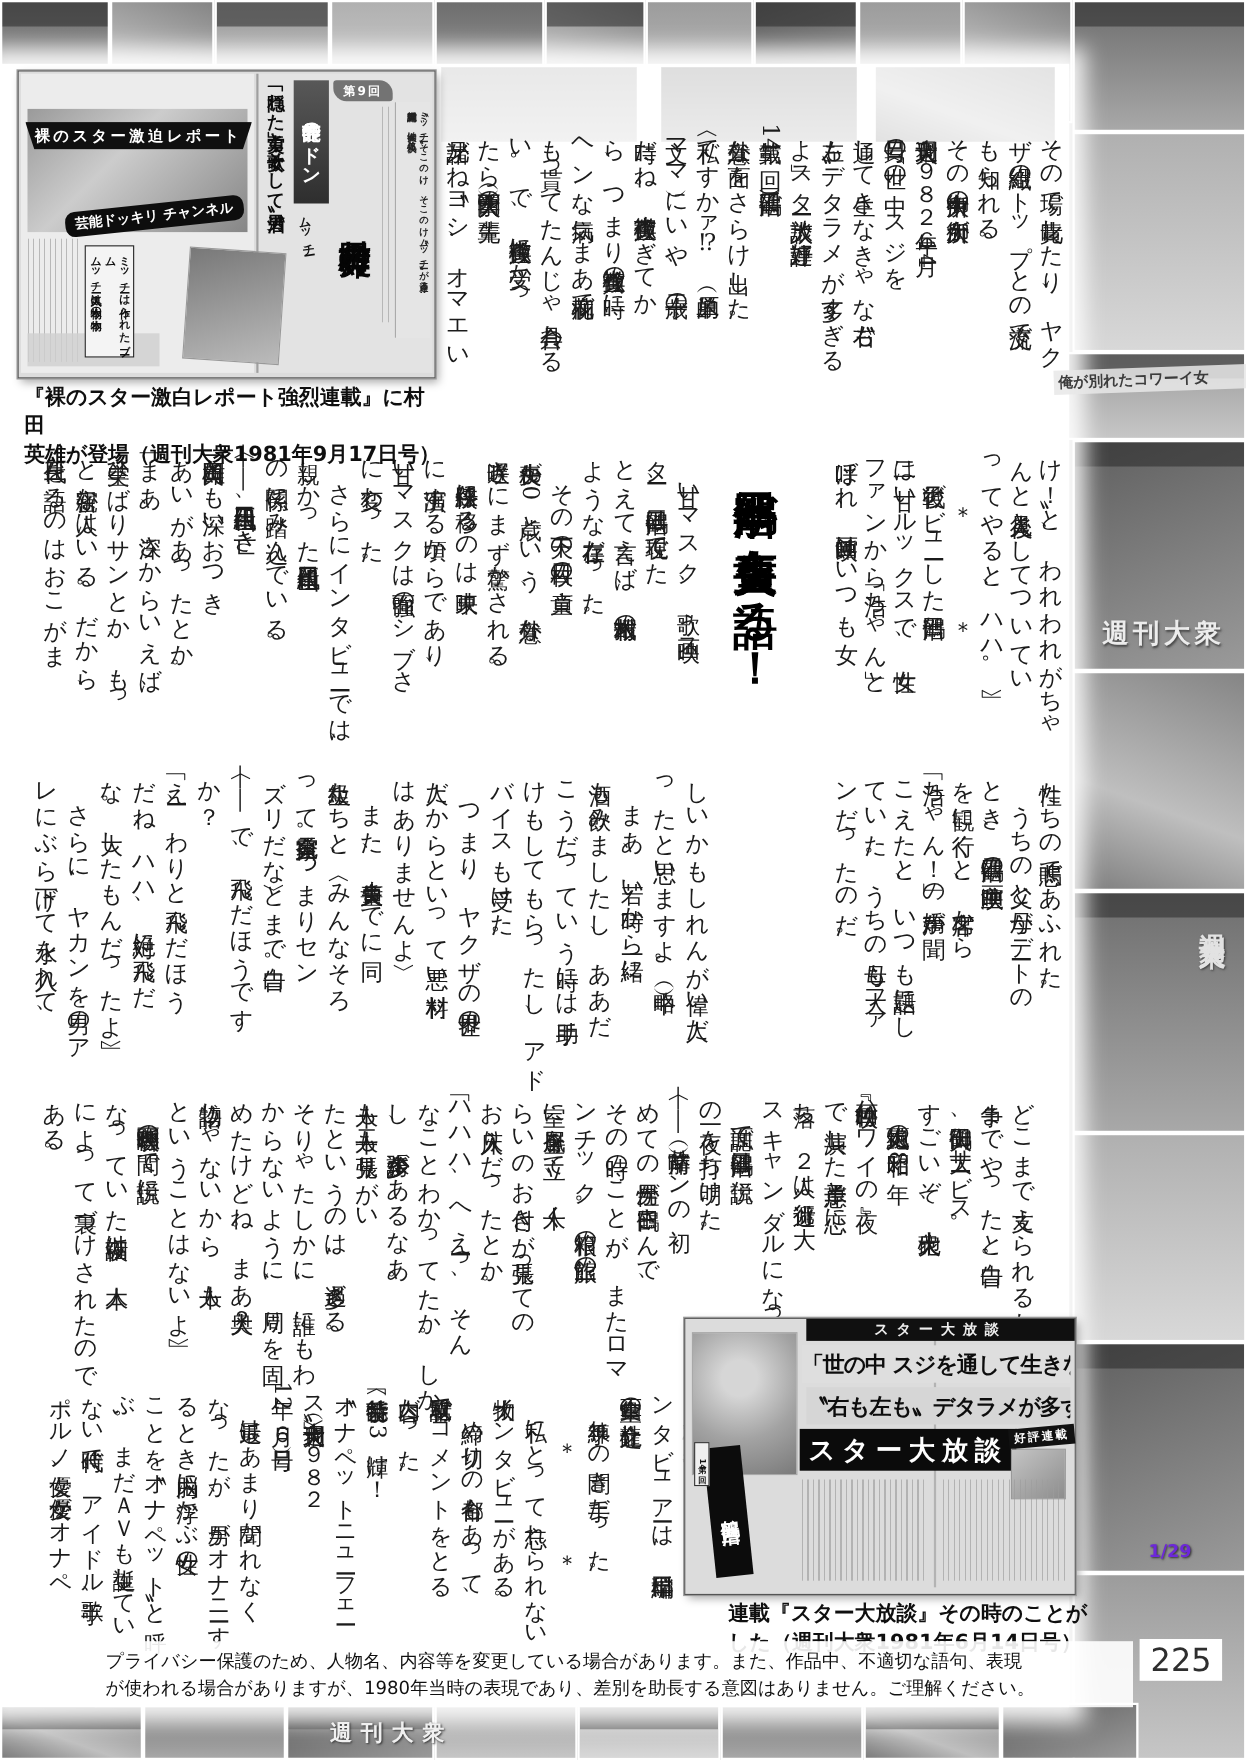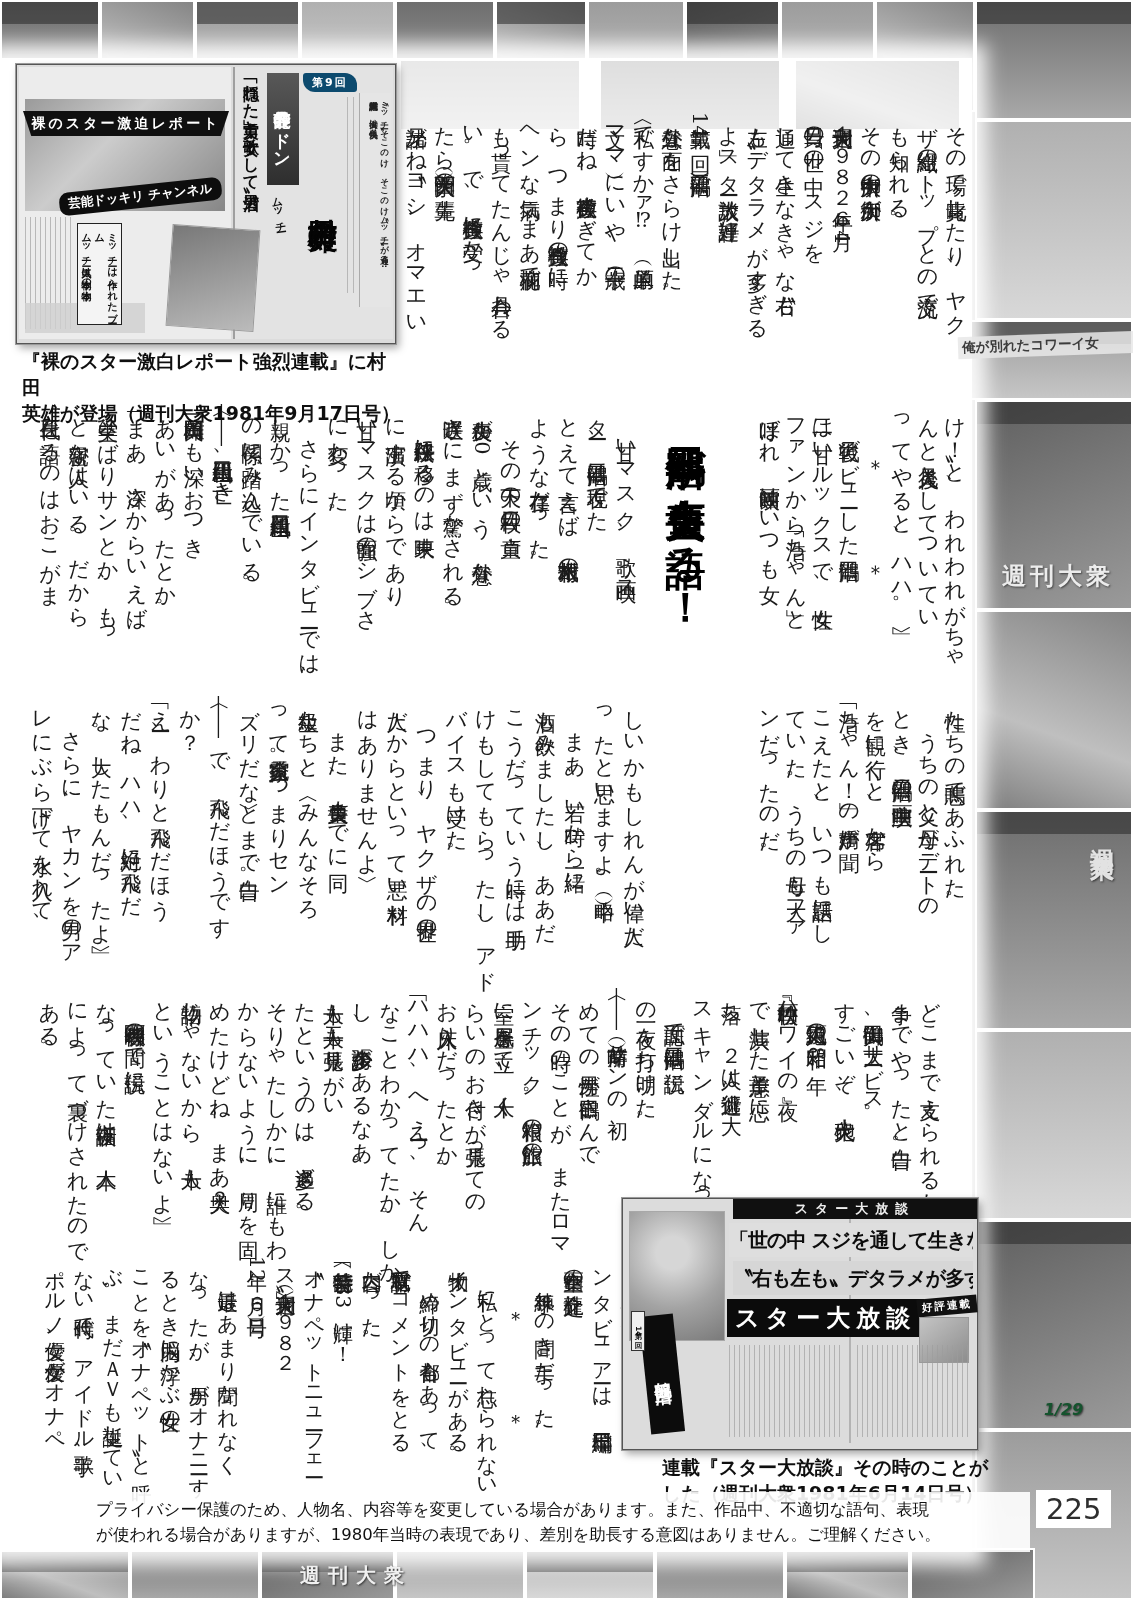--- a/index.html
+++ b/index.html
@@ -58,21 +58,21 @@
   .c1-sim2{left:8px;top:238px;width:120px;height:30px;background:#cfcfcf;opacity:.8;}
   .c1-reimoku{left:219px;top:8px;width:30px;height:262px;writing-mode:vertical-rl;
     font:700 16px "DejaVu Sans",sans-serif;letter-spacing:0;color:#0c0c0c;line-height:30px;}
   .c1-don{left:250px;top:8px;width:32px;height:112px;background:linear-gradient(#585858,#2e2e2e);
     color:#fff;writing-mode:vertical-rl;font:700 17px "DejaVu Sans",sans-serif;
     display:flex;align-items:center;justify-content:center;letter-spacing:1px;}
   .c1-mucchi{left:252px;top:124px;writing-mode:vertical-rl;font:700 11px "DejaVu Sans",sans-serif;
     transform:rotate(-8deg);color:#111;}
   .c1-name{left:284px;top:130px;width:42px;height:142px;writing-mode:vertical-rl;
     font:700 29px "DejaVu Sans",sans-serif;color:#050505;letter-spacing:2px;}
-  .c1-ep{left:286px;top:8px;background:#0c4a6e;color:#fff;font:700 11px "DejaVu Sans",sans-serif;
+  .c1-ep{left:286px;top:8px;background:#737373;color:#fff;font:700 11px "DejaVu Sans",sans-serif;
     padding:2px 9px;border-radius:3px 12px 3px 12px;letter-spacing:2px;}
   .c1-simR{left:330px;top:32px;width:30px;height:196px;background:repeating-linear-gradient(90deg,#9a9a9a 0 1px,transparent 1px 6px);opacity:.6;}
   .c1-side{left:342px;top:28px;width:32px;height:214px;background:#e5e5e5;border-left:1px solid #aaa;
     writing-mode:vertical-rl;font:700 8.5px "DejaVu Sans",sans-serif;line-height:11px;color:#222;padding:2px 1px;}
   #clip2{left:622px;top:1198px;width:354px;height:250px;}
   .c2-top{left:110px;top:0;width:244px;height:20px;background:#101010;color:#eee;
     font:700 13px "DejaVu Sans",sans-serif;letter-spacing:7px;display:flex;align-items:center;justify-content:center;}
   .c2-photo{left:6px;top:12px;width:96px;height:130px;
     background:radial-gradient(circle at 45% 32%,#d6d6d6 0 16%,#a3a3a3 55%,#7a7a7a 100%);border:1px solid #a8a8a8;}
   .c2-ep{left:8px;top:112px;width:14px;height:40px;background:#f0f0f0;border:1px solid #333;color:#111;
@@ -142,21 +142,21 @@
 <div class="paper"></div>
 
 <div class="tile s2 faint" style="left:400px;top:60px;width:180px;height:70px;"></div>
 <div class="tile s1 faint" style="left:600px;top:60px;width:180px;height:70px;"></div>
 <div class="tile s3 faint" style="left:795px;top:60px;width:165px;height:70px;"></div>
 
 <div class="cover-label" style="left:958px;top:334px;width:172px;font-size:13.5px;color:#3c3c3c;background:rgba(232,232,232,.85);padding:2px 4px;transform:rotate(-2deg);">俺が別れたコワーイ女</div>
 <div class="cover-label" style="left:1002px;top:560px;font-size:24px;color:#ececec;letter-spacing:4px;text-shadow:1px 1px 2px #444;">週刊大衆</div>
 <div class="cover-label" style="left:1086px;top:830px;font-size:24px;color:#e2e2e2;writing-mode:vertical-rl;letter-spacing:3px;text-shadow:1px 1px 2px #444;">週刊大衆</div>
 <div class="cover-label" style="left:300px;top:1562px;font-size:20px;color:#f0f0f0;letter-spacing:8px;text-shadow:1px 1px 2px #333;">週刊大衆</div>
-<div class="cover-label" style="left:1044px;top:1400px;font-size:16px;font-style:italic;color:#14532d;text-shadow:1px 1px 2px #333;">1/29</div>
+<div class="cover-label" style="left:1044px;top:1400px;font-size:16px;color:#6d28d9;text-shadow:1px 1px 2px #333;">1/29</div>
 
 <div id="band1" class="vtext">その場で叱責したり、ヤク
 ザ組織のトップとの交流で
 も知られる。
 その大御所中の大御所が、
 週刊大衆１９８２年６月14
 日号の〈「世の中、スジを
 通して生きなきゃな〝右も
 左も〟デタラメが多すぎる
 よ」スター大放談　好評連

